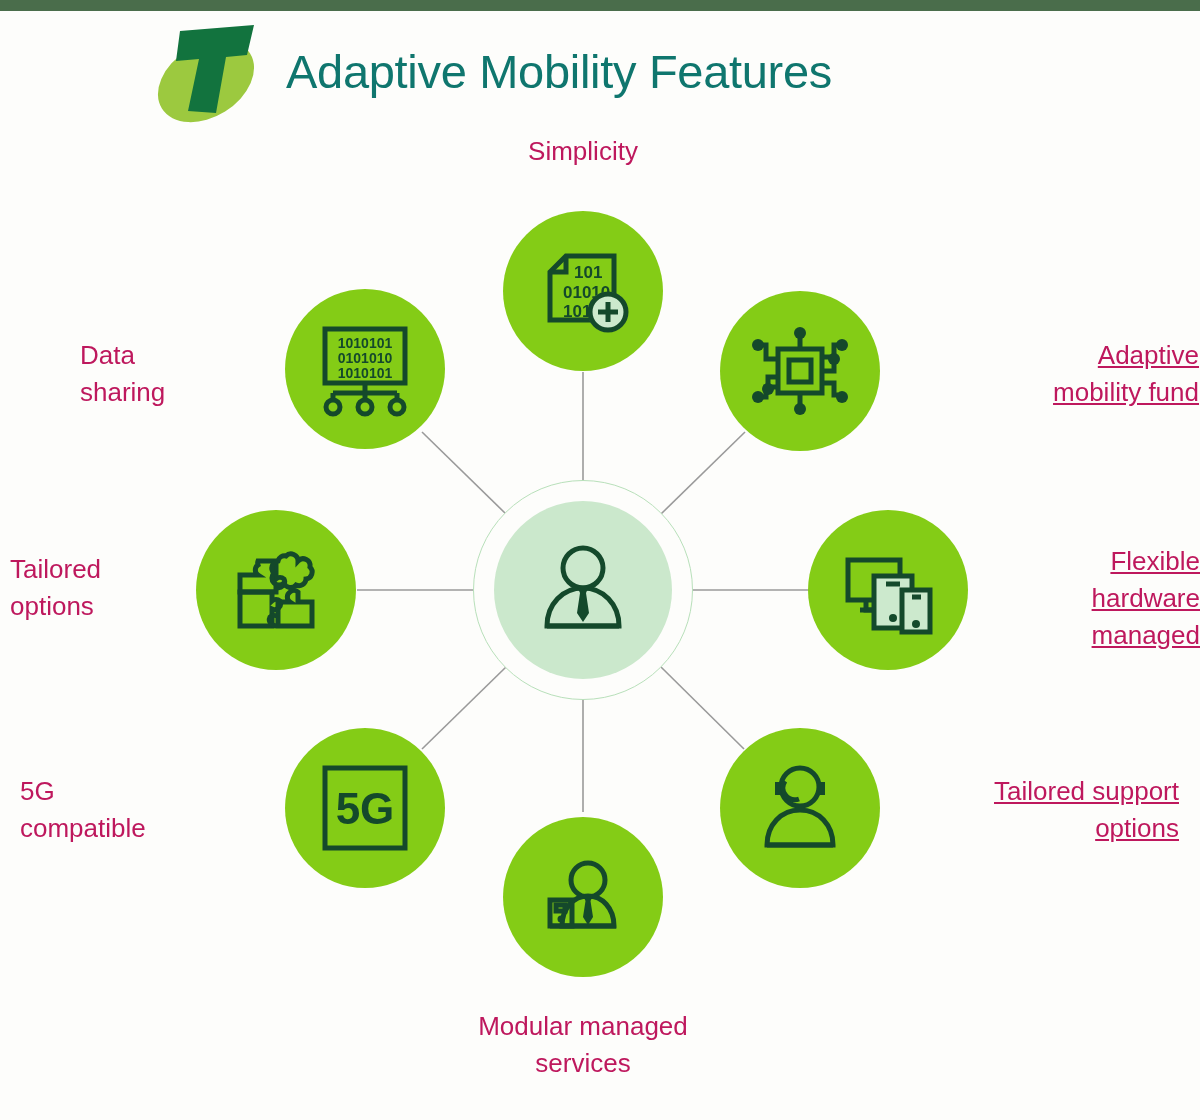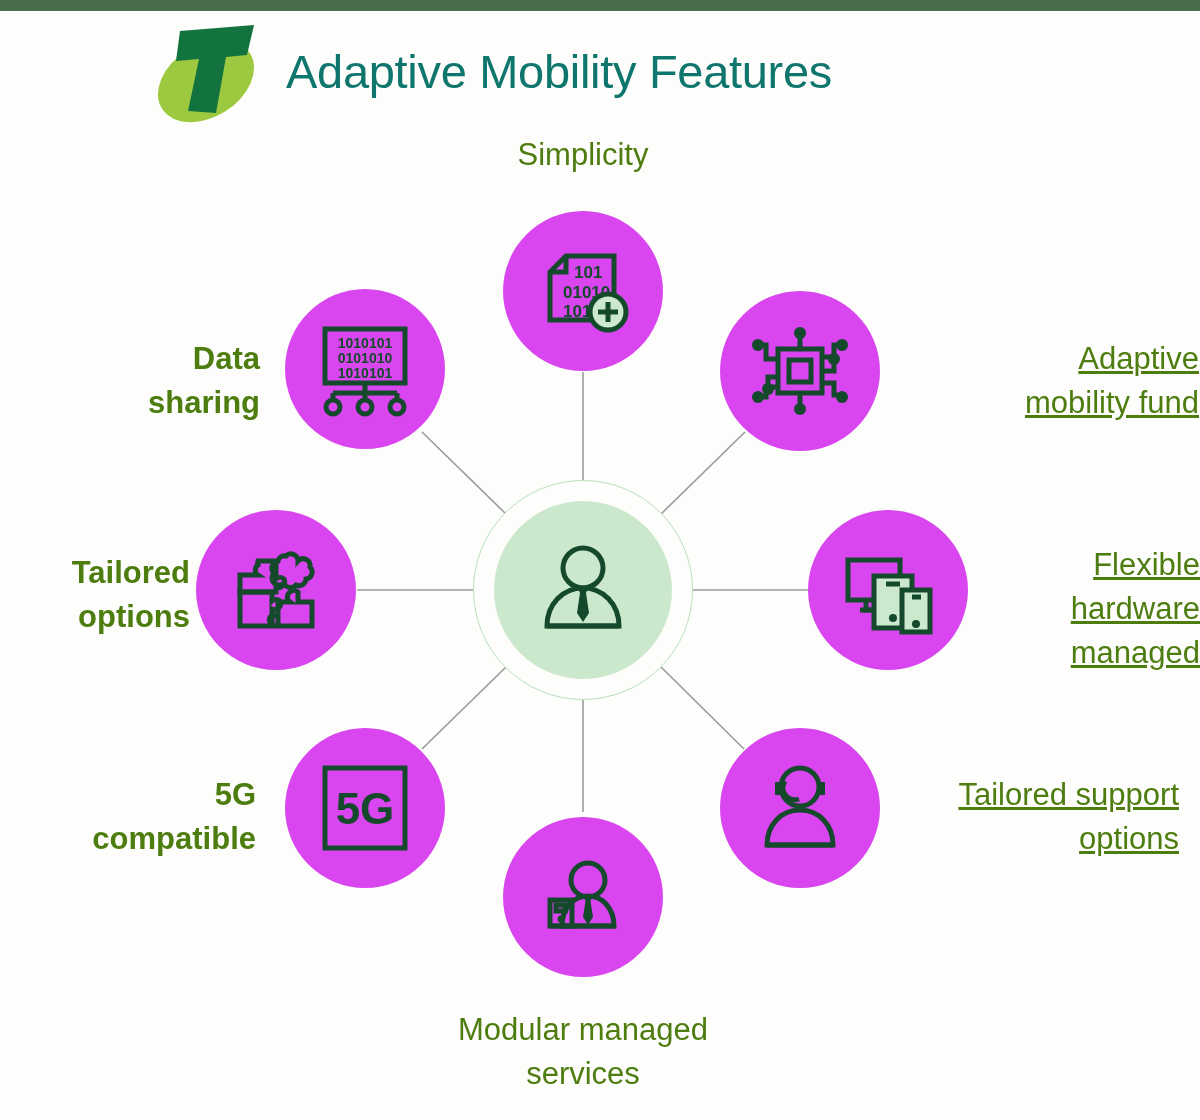--- a/index.html
+++ b/index.html
@@ -54,21 +54,21 @@
   }
 
   .spoke-line {
     stroke: #9a9a9a;
     stroke-width: 1.6;
   }
 
   .node {
     position: absolute;
     border-radius: 50%;
-    background: #d946ef;
+    background: #84cc16;
     display: flex;
     align-items: center;
     justify-content: center;
   }
   .node-sat {
     width: 160px;
     height: 160px;
     margin-left: -80px;
     margin-top: -80px;
   }
@@ -110,26 +110,26 @@
     fill: #14492b;
   }
   .bin-text {
     fill: #14492b;
     font-family: "Liberation Sans", sans-serif;
     font-weight: bold;
   }
 
   .label {
     position: absolute;
-    font-size: 31px;
+    font-size: 26px;
     line-height: 1.42;
-    color: #4d7c0f;
+    color: #be185d;
     white-space: pre-line;
   }
-  .lbl-right { text-align: right; font-weight: bold; }
+  .lbl-right { text-align: left; }
   .lbl-left  { text-align: right; text-decoration: underline; }
   .lbl-center{ text-align: center; }
 </style>
 </head>
 <body>
 
 <div id="top-bar"></div>
 
 <div id="header">
   <div id="logo">

